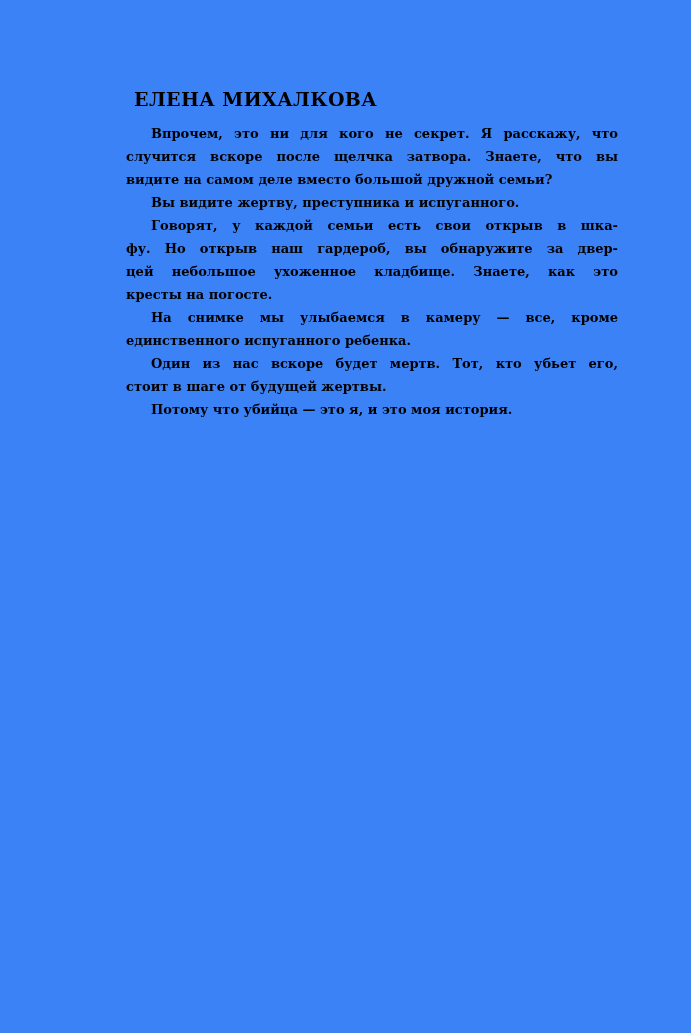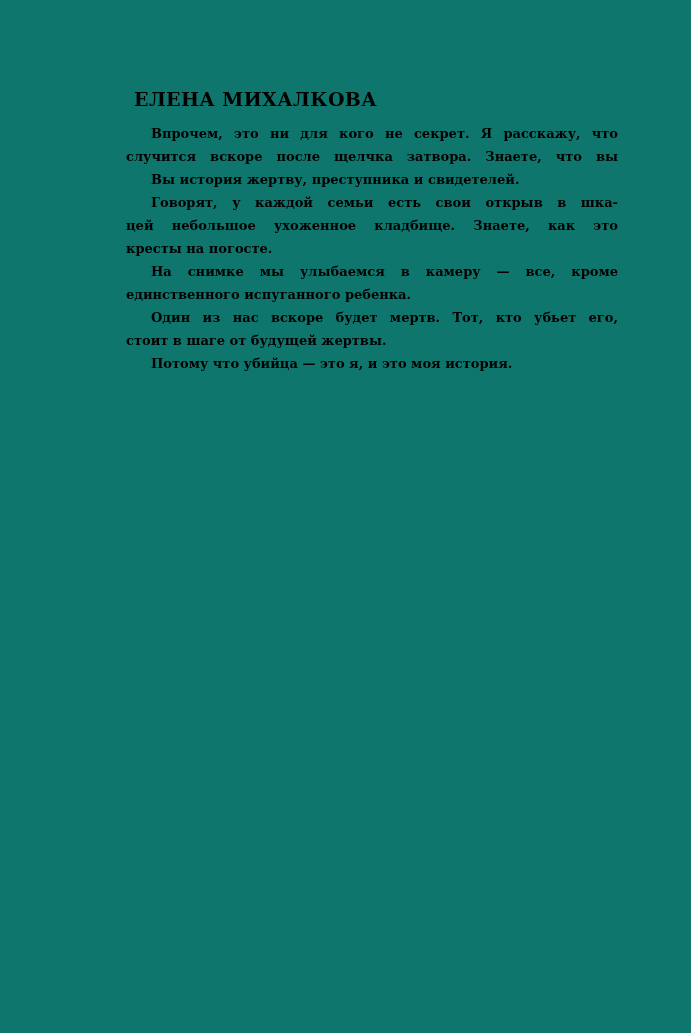--- a/index.html
+++ b/index.html
@@ -7,21 +7,21 @@
     padding: 0;
     width: 691px;
     height: 1033px;
     background: #ffffff;
     overflow: hidden;
   }
   .page {
     position: relative;
     width: 691px;
     height: 1033px;
-    background: #0f766e;
+    background: #3b82f6;
     font-family: "DejaVu Serif", serif;
     font-weight: 700;
     color: #000000;
   }
   .author-header {
     position: absolute;
     left: 134px;
     top: 88px;
     font-size: 19px;
     letter-spacing: 0.4px;
@@ -56,26 +56,28 @@
 </style>
 </head>
 <body>
 
 <div class="page">
   <div class="author-header">ЕЛЕНА МИХАЛКОВА</div>
   <div class="body-text">
       <div class="paragraph">
         <div class="line first">Впрочем, это ни для кого не секрет. Я расскажу, что</div>
         <div class="line">случится вскоре после щелчка затвора. Знаете, что вы</div>
+        <div class="line last">видите на самом деле вместо большой дружной семьи?</div>
       </div>
       <div class="paragraph">
-        <div class="line first last">Вы история жертву, преступника и свидетелей.</div>
+        <div class="line first last">Вы видите жертву, преступника и испуганного.</div>
       </div>
       <div class="paragraph">
         <div class="line first">Говорят, у каждой семьи есть свои открыв в шка-</div>
+        <div class="line">фу. Но открыв наш гардероб, вы обнаружите за двер-</div>
         <div class="line">цей небольшое ухоженное кладбище. Знаете, как это</div>
         <div class="line last">кресты на погосте.</div>
       </div>
       <div class="paragraph">
         <div class="line first">На снимке мы улыбаемся в камеру — все, кроме</div>
         <div class="line last">единственного испуганного ребенка.</div>
       </div>
       <div class="paragraph">
         <div class="line first">Один из нас вскоре будет мертв. Тот, кто убьет его,</div>
         <div class="line last">стоит в шаге от будущей жертвы.</div>

